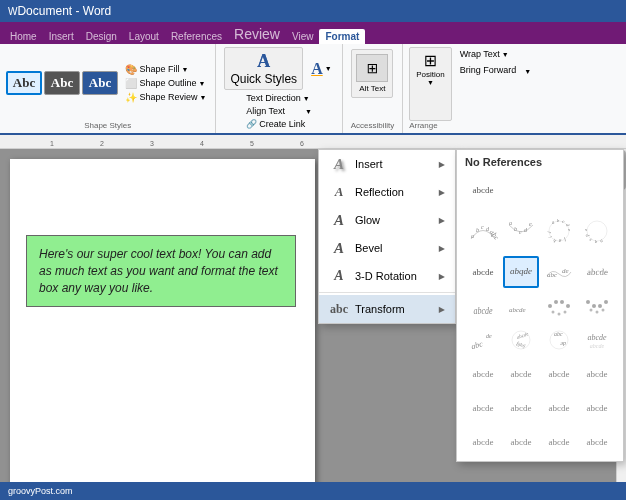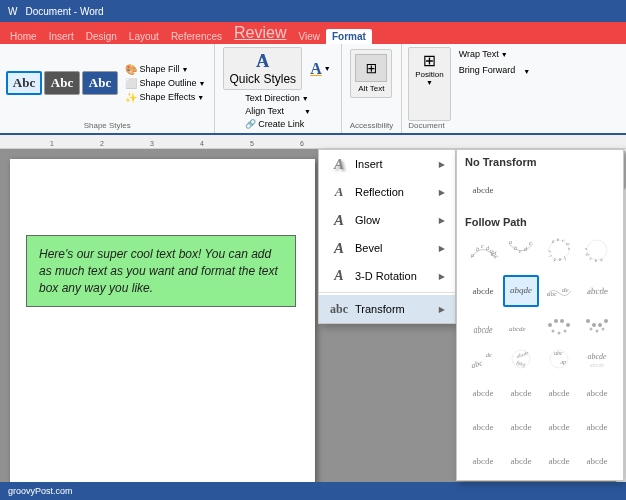--- a/index.html
+++ b/index.html
@@ -3,30 +3,30 @@
   <meta charset="utf-8">
   <style>
     * { box-sizing: border-box; margin: 0; padding: 0; }
     body { font-family: 'Segoe UI', Arial, sans-serif; font-size: 11px; background: #f0f0f0; width: 626px; height: 500px; overflow: hidden; }
   </style>
 </head>
 <body>
 
 <div style="background:#2b579a; height:22px; display:flex; align-items:center; padding:0 8px;">
   <span style="color:white; font-size:10px;">W</span>
-  <span style="color:white; font-size:10px; margin-left:8px;">Document - Word</span>
-</div>
-
-<div style="background:#ef4444; height:22px; display:flex; align-items:flex-end; padding:0 4px;">
+  <span style="color:white; font-size:12px; margin-left:0;">Document - Word</span>
+</div>
+
+<div style="background:#701a75; height:22px; display:flex; align-items:flex-end; padding:0 4px;">
   <div style="color:rgba(255,255,255,0.7); font-size:10px; padding:2px 6px; cursor:pointer;">Home</div>
   <div style="color:rgba(255,255,255,0.7); font-size:10px; padding:2px 6px; cursor:pointer;">Insert</div>
   <div style="color:rgba(255,255,255,0.7); font-size:10px; padding:2px 6px; cursor:pointer;">Design</div>
   <div style="color:rgba(255,255,255,0.7); font-size:10px; padding:2px 6px; cursor:pointer;">Layout</div>
   <div style="color:rgba(255,255,255,0.7); font-size:10px; padding:2px 6px; cursor:pointer;">References</div>
-  <div style="color:rgba(255,255,255,0.7); font-size:16px; padding:2px 6px; cursor:pointer;text-decoration:underline;">Review</div>
+  <div style="color:rgba(255,255,255,0.7); font-size:14px; padding:2px 6px; cursor:pointer;">Review</div>
   <div style="color:rgba(255,255,255,0.7); font-size:10px; padding:2px 6px; cursor:pointer;">View</div>
   <div style="background:white; color:#2b579a; font-size:10px; padding:2px 6px; cursor:pointer; font-weight:600; border-radius:2px 2px 0 0;">Format</div>
 </div>
 
 <div style="background:#f8f9fa; border-bottom:2px solid #2b579a; display:flex; align-items:stretch; min-height:58px; overflow:hidden;">
 
   <div style="display:flex; flex-direction:column; align-items:center; border-right:1px solid #d0d0d0; padding:3px 6px;">
     <div style="display:flex; gap:2px; align-items:center; flex:1;">
       <div style="display:flex; flex-direction:column; gap:2px;">
         <div style="display:flex; gap:2px;">
@@ -41,21 +41,21 @@
           <span>Shape Fill</span>
           <span style="font-size:7px;">▼</span>
         </button>
         <button style="display:flex; align-items:center; gap:2px; padding:1px 3px; border:none; background:none; cursor:pointer; font-size:9px; white-space:nowrap;">
           <span style="font-size:10px;">⬜</span>
           <span>Shape Outline</span>
           <span style="font-size:7px;">▼</span>
         </button>
         <button style="display:flex; align-items:center; gap:2px; padding:1px 3px; border:none; background:none; cursor:pointer; font-size:9px; white-space:nowrap;">
           <span style="font-size:10px;">✨</span>
-          <span>Shape Effects</span>
+          <span>Shape Review</span>
           <span style="font-size:7px;">▼</span>
         </button>
       </div>
     </div>
     <span style="font-size:8px; color:#666; margin-top:2px;">Shape Styles</span>
   </div>
 
   <div style="display:flex; flex-direction:column; align-items:center; border-right:1px solid #d0d0d0; padding:3px 8px;">
     <div style="display:flex; align-items:center; gap:3px; flex:1;">
       <button style="display:flex; flex-direction:column; align-items:center; padding:3px 5px; border:1px solid #ccc; background:#f0f0f0; cursor:pointer; border-radius:2px;">
@@ -104,21 +104,21 @@
         <button style="display:flex; align-items:center; gap:2px; padding:2px 4px; border:none; background:none; cursor:pointer; font-size:9px; white-space:nowrap;">
           <span>Wrap Text</span>
           <span style="font-size:7px;">▼</span>
         </button>
         <button style="display:flex; align-items:flex-end; gap:8px; padding:2px 4px; border:none; background:none; cursor:pointer; font-size:9px; white-space:nowrap;">
           <span>Bring Forward</span>
           <span style="font-size:7px;">▼</span>
         </button>
       </div>
     </div>
-    <span style="font-size:8px; color:#666; margin-top:auto;">Document</span>
+    <span style="font-size:8px; color:#666; margin-top:auto;">Arrange</span>
   </div>
 </div>
 
 <div style="height:14px; background:#f0f0f0; border-bottom:1px solid #d0d0d0; display:flex; align-items:center; overflow:hidden; position:relative;">
   <div style="position:absolute; left:0; right:0; display:flex; align-items:center; padding-left:8px; gap:0;">
     <svg width="626" height="14" style="position:absolute; left:0;">
 
       <line x1="0" y1="14" x2="626" y2="14" stroke="#999" stroke-width="0.5"></line>
 
       <text x="50" y="11" font-size="7" fill="#666">1</text>
@@ -178,28 +178,27 @@
 
     <div style="display:flex; align-items:center; gap:6px; padding:5px 10px; cursor:pointer; background:#d8e4f0;">
       <span style="width:20px; height:18px; display:flex; align-items:center; justify-content:center; font-size:12px; font-weight:bold; font-family:serif; color:#555;">abc</span>
       <span style="font-size:11px; flex:1;">Transform</span>
       <span style="font-size:8px; color:#666;">▶</span>
     </div>
   </div>
 
   <div style="position:absolute; top:0; left:456px; width:168px; background:white; border:1px solid #c8c8c8; box-shadow:3px 3px 8px rgba(0,0,0,0.25); z-index:200; overflow-y:auto; max-height:490px;">
 
-    <div style="font-size:11px; font-weight:600; padding:6px 8px 3px 8px; color:#333;">No Transform</div>
+    <div style="font-size:11px; font-weight:600; padding:6px 8px 3px 8px; color:#333;">No References</div>
     <div style="padding:3px 8px 6px 8px;">
       <div style="display:inline-flex; align-items:center; justify-content:center; width:36px; height:32px; cursor:pointer; border:1px solid transparent; border-radius:2px;">
         <span style="font-family:serif; font-size:9px; color:#555;">abcde</span>
       </div>
     </div>
 
-    <div style="font-size:11px; font-weight:600; padding:4px 8px 3px 8px; color:#333;">Follow Path</div>
     <div style="display:grid; grid-template-columns:repeat(4,1fr); gap:2px; padding:3px 8px 6px 8px;">
 
       <div style="width:36px; height:32px; display:flex; align-items:center; justify-content:center; cursor:pointer; border:1px solid transparent; border-radius:2px;">
         <svg width="30" height="28" viewBox="0 0 30 28">
           <text x="15" y="22" font-family="serif" font-size="7" fill="#888" text-anchor="middle" style="font-style:italic;">
             <textPath xlink:href="#arc1" startOffset="50%">abcde</textPath>
           </text>
           <defs>
               <path id="arc1" d="M 3,22 Q 15,5 27,22"></path>
             </defs>

